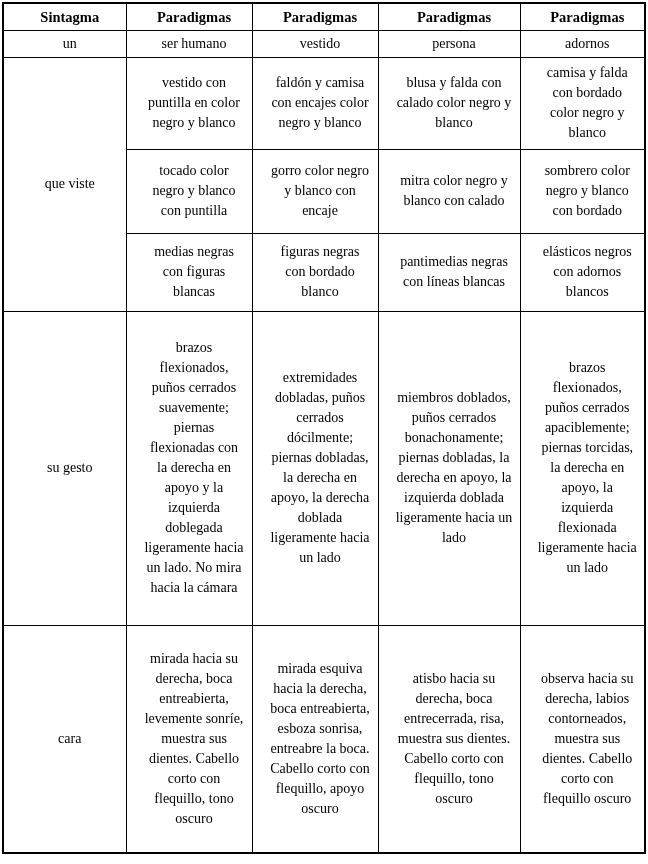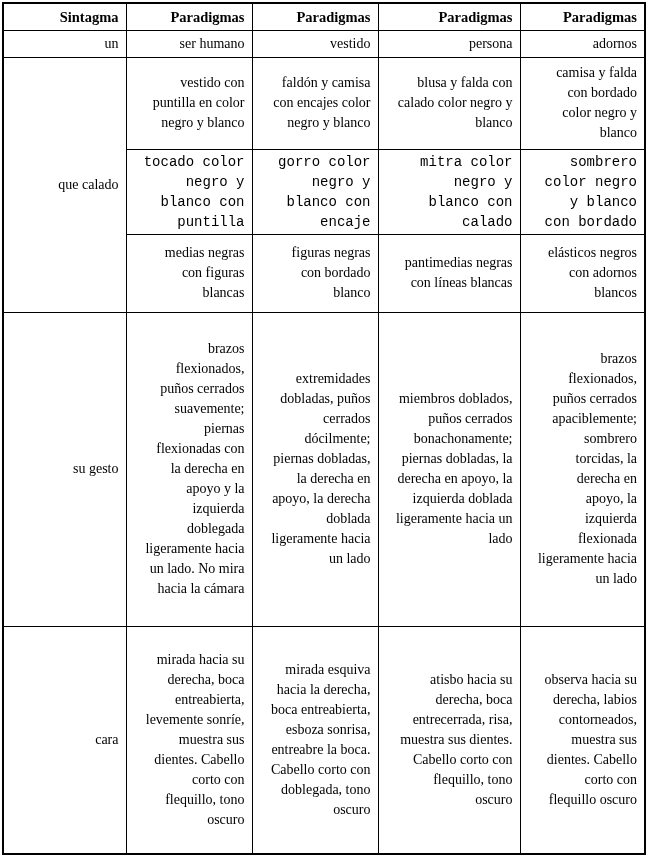--- a/index.html
+++ b/index.html
@@ -22,33 +22,33 @@
     width: 642px;
     border: 2px solid #000000;
   }
   table.semiotic-table th,
   table.semiotic-table td {
     border: 1px solid #000000;
     padding: 2px 7px 2px 17px;
     font-size: 14px;
     line-height: 20px;
     vertical-align: middle;
-    text-align: right;
+    text-align: center;
     overflow: hidden;
     word-wrap: break-word;
   }
   table.semiotic-table th {
     font-weight: bold;
     font-size: 14.5px;
     vertical-align: middle;
   }
   tr.h-header  { height: 27px; }
   tr.h-un      { height: 27px; }
   tr.h-viste1  { height: 92px; }
-  tr.h-viste2  { height: 84px; font-family: Liberation Mono, monospace; }
+  tr.h-viste2  { height: 84px; }
   tr.h-viste3  { height: 78px; margin-left: 40px; }
   tr.h-gesto   { height: 314px; }
   tr.h-cara    { height: 228px; }
 </style>
 </head>
 <body>
 
 <div class="page">
   <table class="semiotic-table">
     <colgroup>
@@ -69,21 +69,21 @@
     </thead>
     <tbody>
       <tr class="h-un">
         <td>un</td>
         <td>ser humano</td>
         <td>vestido</td>
         <td>persona</td>
         <td>adornos</td>
       </tr>
       <tr class="h-viste1">
-        <td rowspan="3">que calado</td>
+        <td rowspan="3">que viste</td>
         <td>vestido con puntilla en color negro y blanco</td>
         <td>faldón y camisa con encajes color negro y blanco</td>
         <td>blusa y falda con calado color negro y blanco</td>
         <td>camisa y falda con bordado color negro y blanco</td>
       </tr>
       <tr class="h-viste2">
         <td>tocado color negro y blanco con puntilla</td>
         <td>gorro color negro y blanco con encaje</td>
         <td>mitra color negro y blanco con calado</td>
         <td>sombrero color negro y blanco con bordado</td>
@@ -92,24 +92,24 @@
         <td>medias negras con figuras blancas</td>
         <td>figuras negras con bordado blanco</td>
         <td>pantimedias negras con líneas blancas</td>
         <td>elásticos negros con adornos blancos</td>
       </tr>
       <tr class="h-gesto">
         <td>su gesto</td>
         <td>brazos flexionados, puños cerrados suavemente; piernas flexionadas con la derecha en apoyo y la izquierda doblegada ligeramente hacia un lado. No mira hacia la cámara</td>
         <td>extremidades dobladas, puños cerrados dócilmente; piernas dobladas, la derecha en apoyo, la derecha doblada ligeramente hacia un lado</td>
         <td>miembros doblados, puños cerrados bonachonamente; piernas dobladas, la derecha en apoyo, la izquierda doblada ligeramente hacia un lado</td>
-        <td>brazos flexionados, puños cerrados apaciblemente; sombrero torcidas, la derecha en apoyo, la izquierda flexionada ligeramente hacia un lado</td>
+        <td>brazos flexionados, puños cerrados apaciblemente; piernas torcidas, la derecha en apoyo, la izquierda flexionada ligeramente hacia un lado</td>
       </tr>
       <tr class="h-cara">
         <td>cara</td>
         <td>mirada hacia su derecha, boca entreabierta, levemente sonríe, muestra sus dientes. Cabello corto con flequillo, tono oscuro</td>
-        <td>mirada esquiva hacia la derecha, boca entreabierta, esboza sonrisa, entreabre la boca. Cabello corto con doblegada, tono oscuro</td>
+        <td>mirada esquiva hacia la derecha, boca entreabierta, esboza sonrisa, entreabre la boca. Cabello corto con flequillo, apoyo oscuro</td>
         <td>atisbo hacia su derecha, boca entrecerrada, risa, muestra sus dientes. Cabello corto con flequillo, tono oscuro</td>
         <td>observa hacia su derecha, labios contorneados, muestra sus dientes. Cabello corto con flequillo oscuro</td>
       </tr>
     </tbody>
   </table>
 </div>
 
 </body></html>

